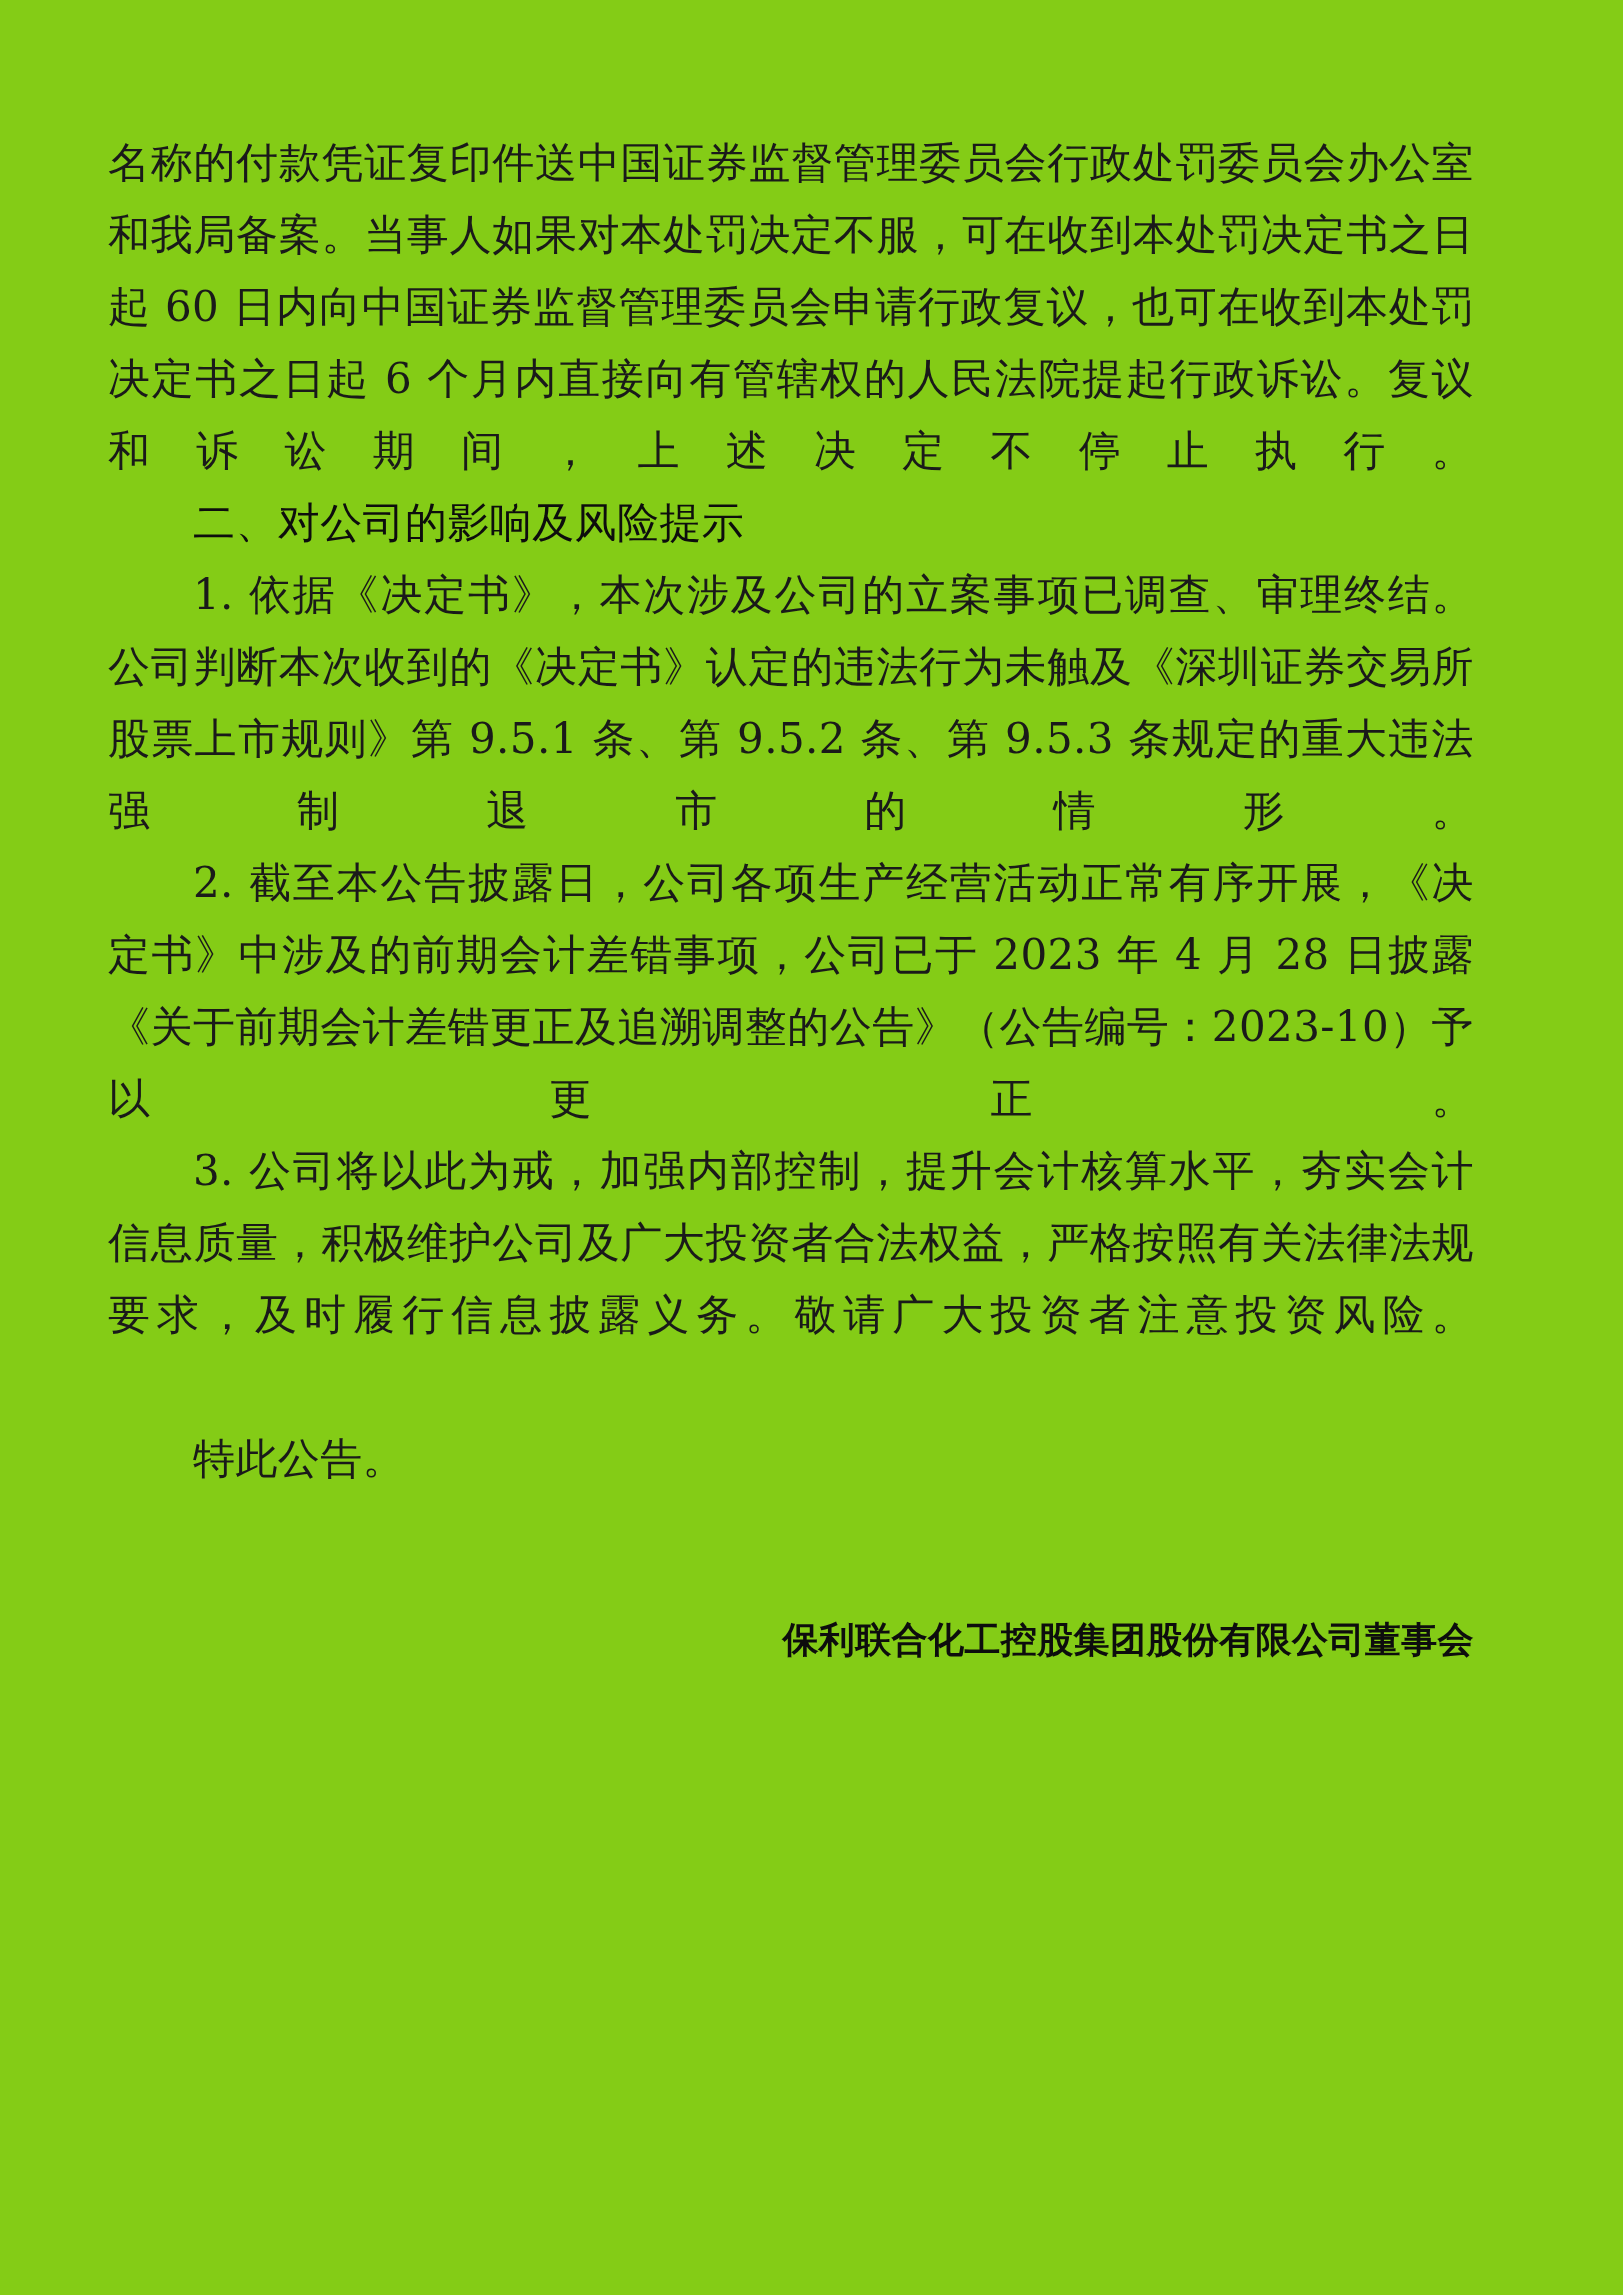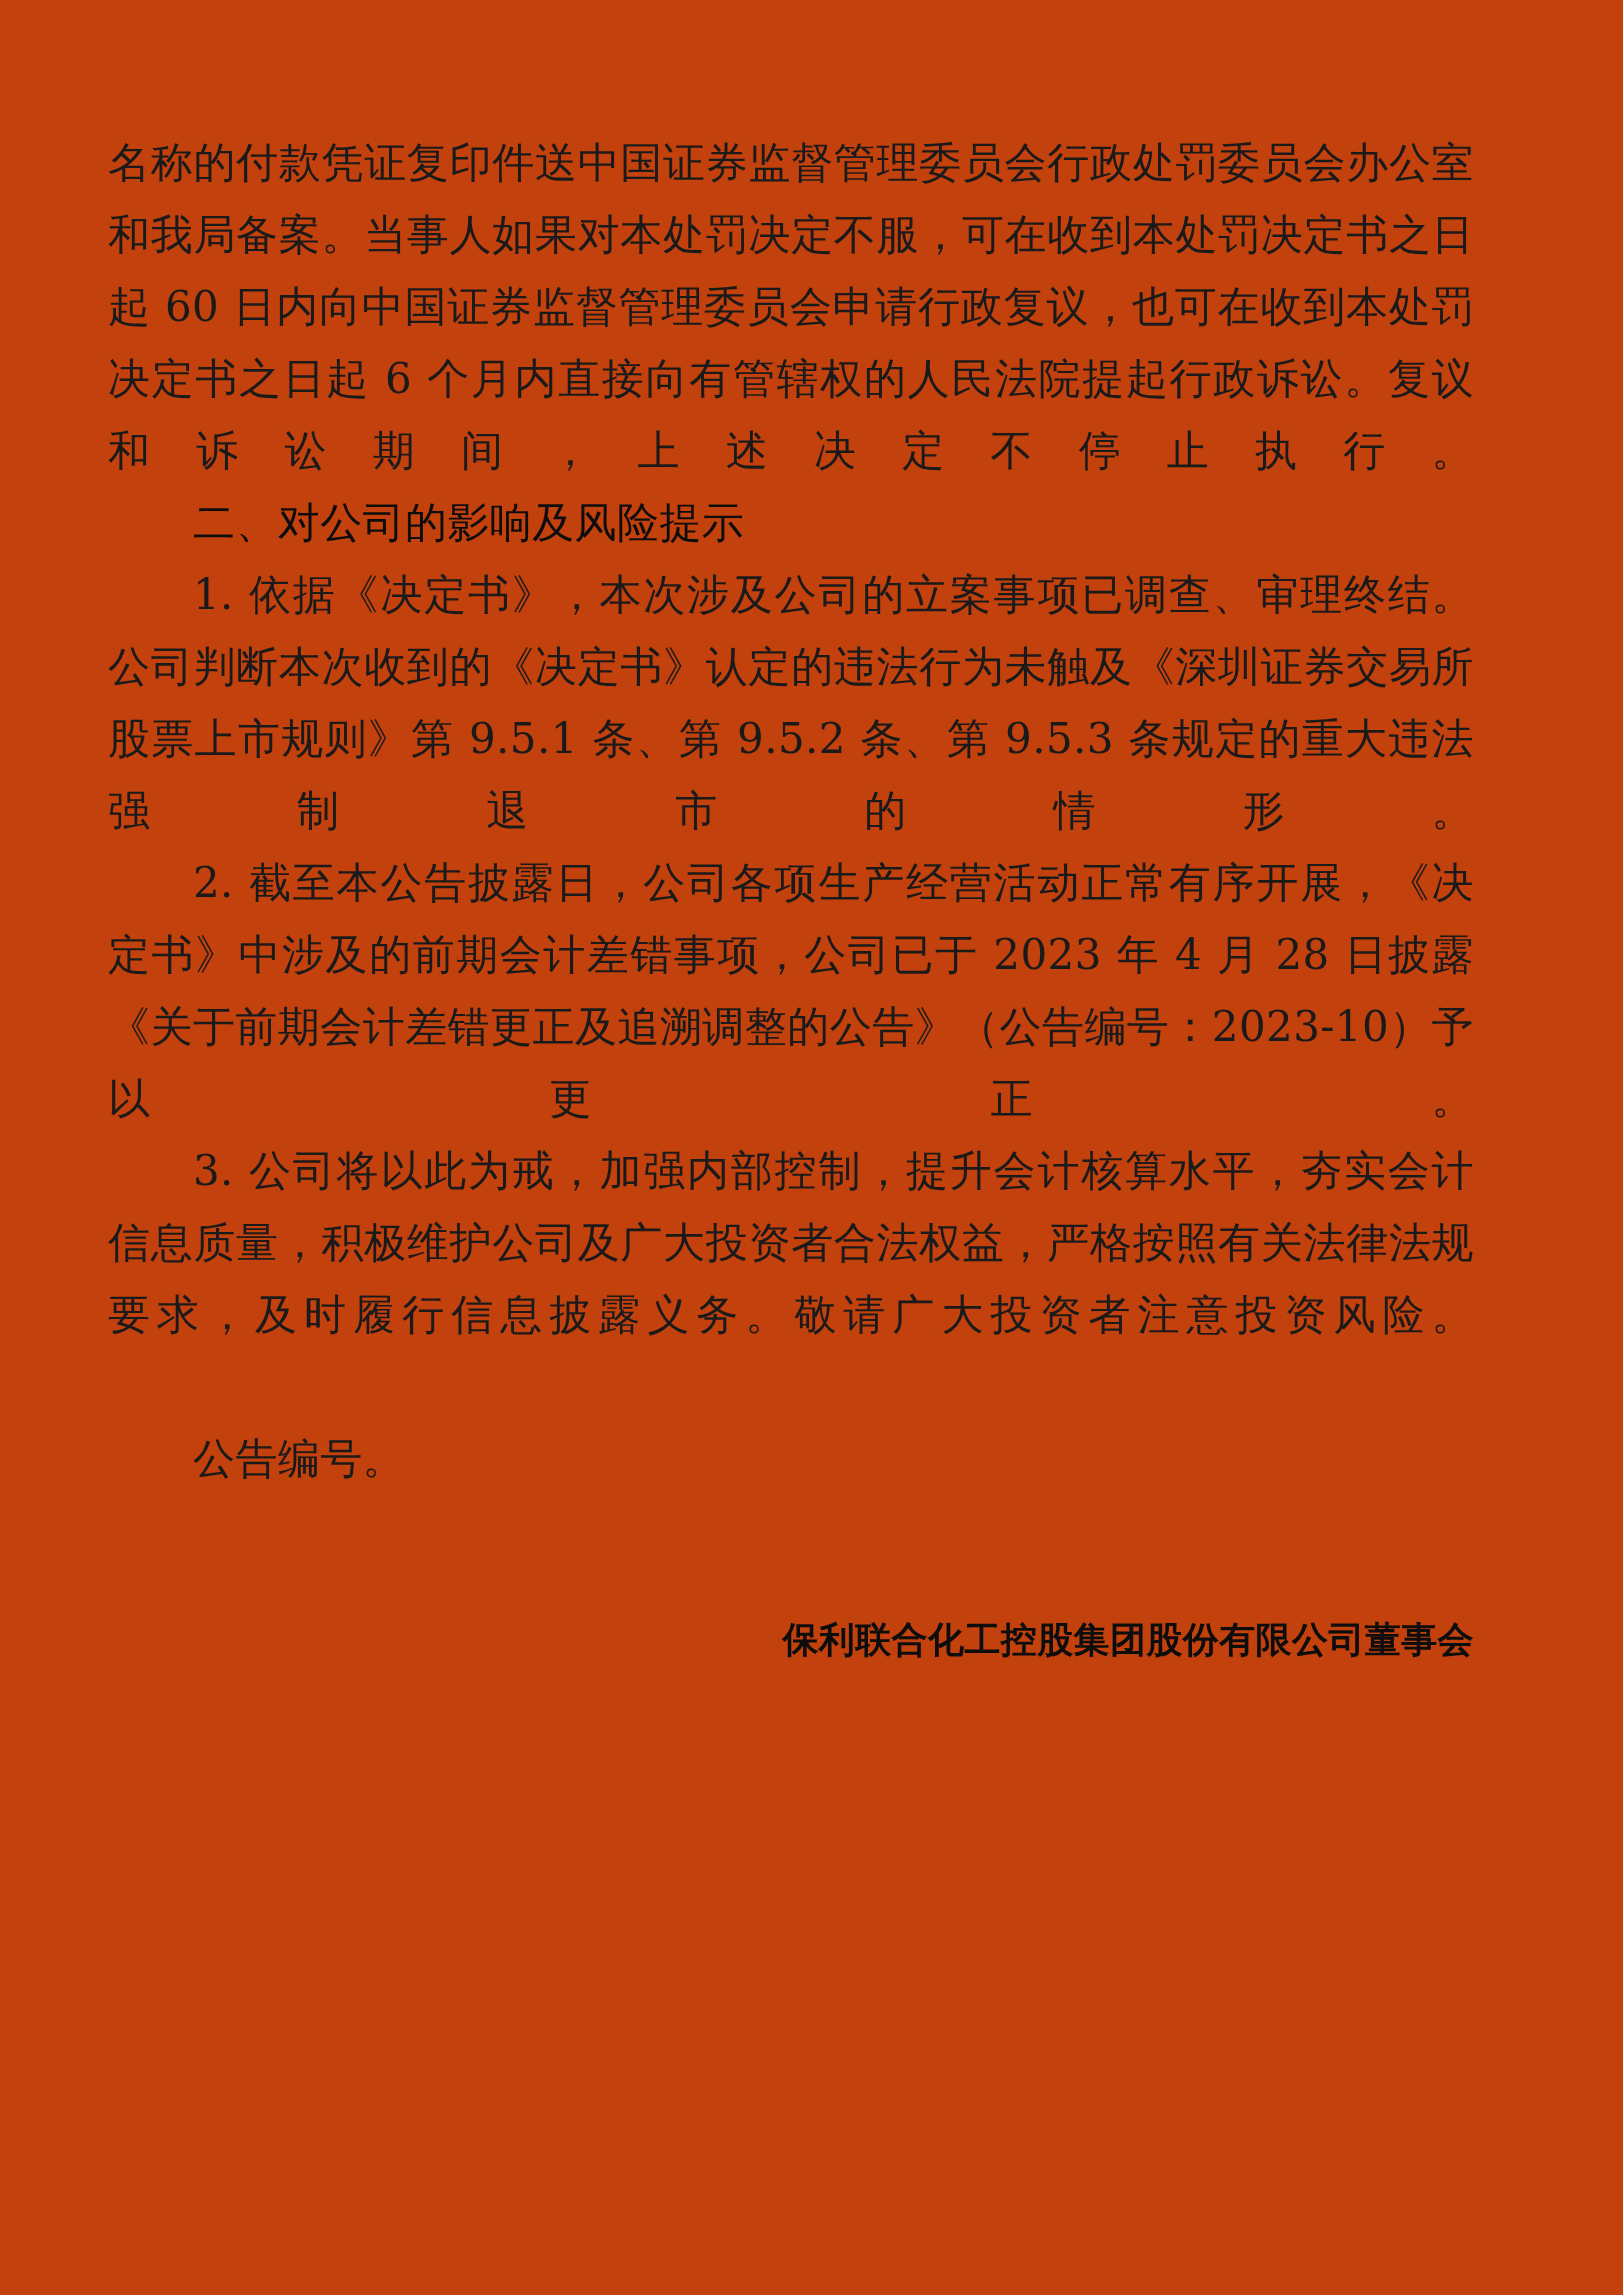--- a/index.html
+++ b/index.html
@@ -13,21 +13,21 @@
     position: relative;
     font-family: "DejaVu Serif", "Liberation Serif", serif;
     color: #141414;
     overflow: hidden;
   }
   .page {
     position: absolute;
     top: 0; left: 0;
     width: 1623px;
     height: 2295px;
-    background: #c2410c;
+    background: #84cc16;
   }
   .doc-body {
     position: absolute;
     left: 108px;
     top: 127px;
     width: 1366px;
   }
   .para {
     margin: 0;
     padding: 0;
@@ -78,21 +78,21 @@
     <p class="para heading">二、对公司的影响及风险提示</p>
 
     <p class="para indent last-justify">1. 依据《决定书》，本次涉及公司的立案事项已调查、审理终结。公司判断本次收到的《决定书》认定的违法行为未触及《深圳证券交易所股票上市规则》第 9.5.1 条、第 9.5.2 条、第 9.5.3 条规定的重大违法强制退市的情形。</p>
 
     <p class="para indent last-justify">2. 截至本公告披露日，公司各项生产经营活动正常有序开展，《决定书》中涉及的前期会计差错事项，公司已于 2023 年 4 月 28 日披露《关于前期会计差错更正及追溯调整的公告》（公告编号：2023-10）予以更正。</p>
 
     <p class="para indent last-justify">3. 公司将以此为戒，加强内部控制，提升会计核算水平，夯实会计信息质量，积极维护公司及广大投资者合法权益，严格按照有关法律法规要求，及时履行信息披露义务。敬请广大投资者注意投资风险。</p>
 
     <div class="spacer-line"></div>
 
-    <p class="para indent">公告编号。</p>
+    <p class="para indent">特此公告。</p>
 
     <div class="spacer-line"></div>
     <div class="spacer-half"></div>
 
     <p class="signature">保利联合化工控股集团股份有限公司董事会</p>
 
   </div>
 </div>
 
 

